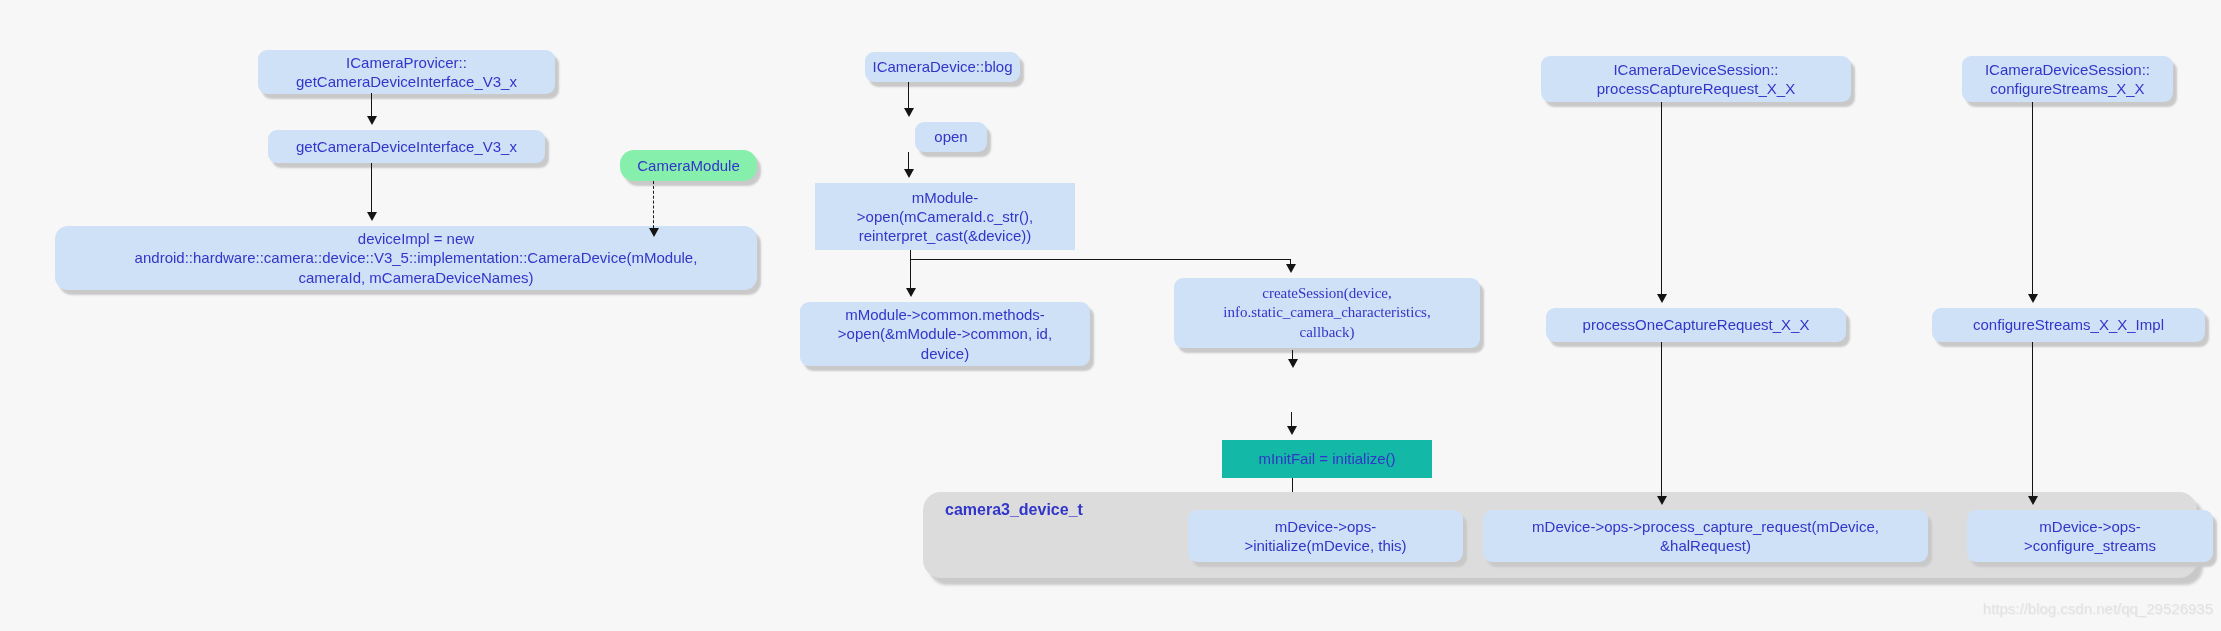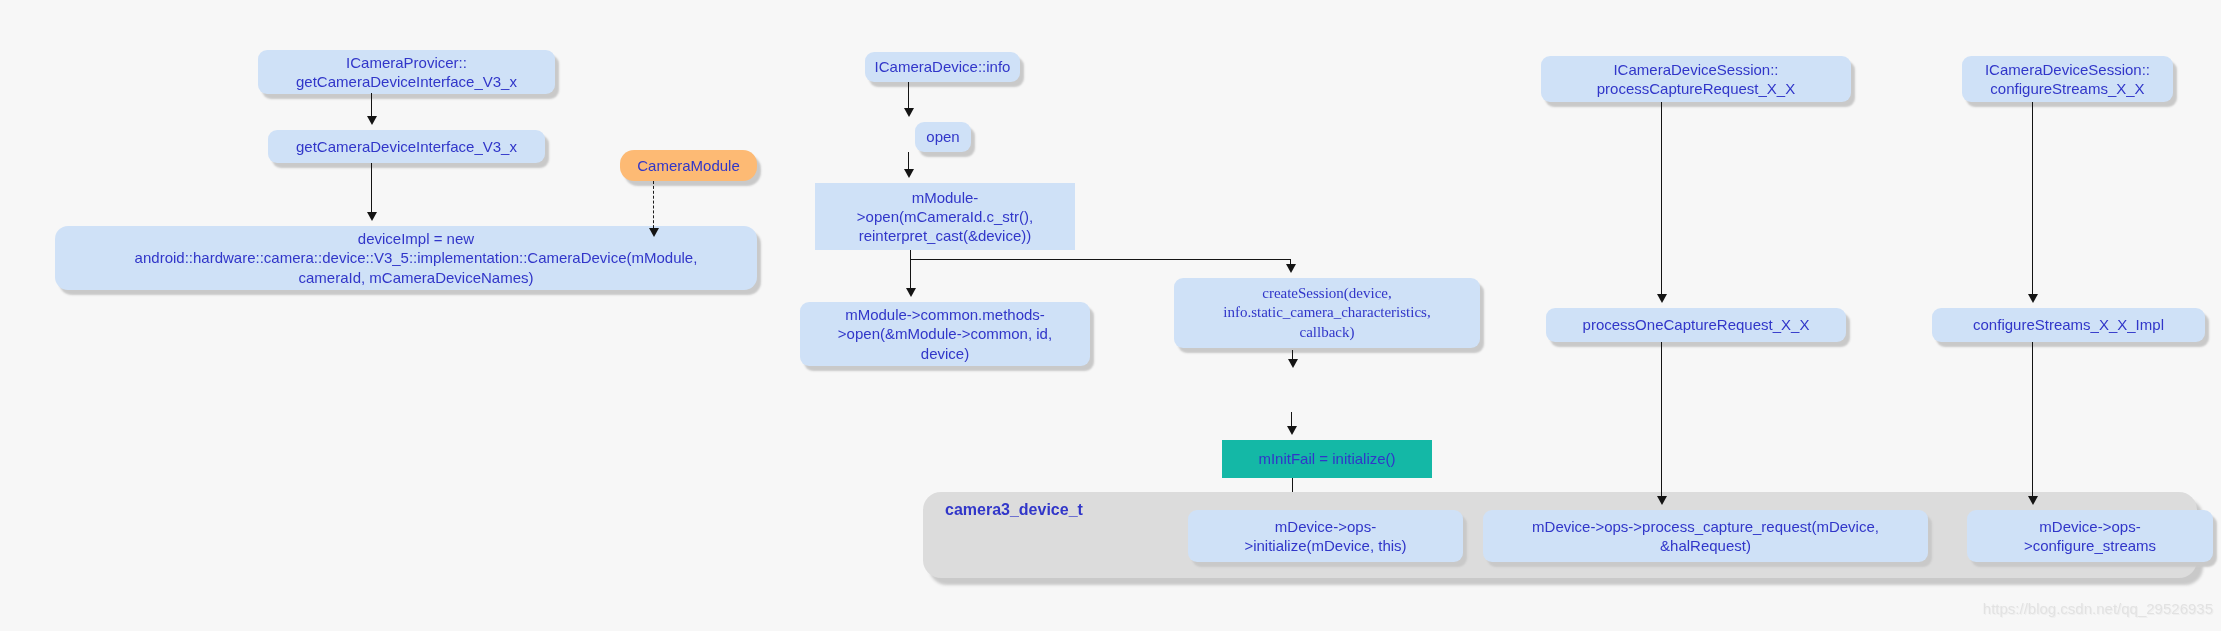--- a/index.html
+++ b/index.html
@@ -20,21 +20,21 @@
     text-align:center;
     white-space:pre-line;
     display:flex;
     align-items:center;
     justify-content:center;
     padding:2px 8px;
     margin-left:35px;
   }
   .rounded{border-radius:9px;box-shadow:4px 5px 2px #c9c9c9;}
   .flat{border-radius:0;box-shadow:none;background:#14b8a6;}
-  .module{background:#fdba74;border-radius:14px;box-shadow:4px 5px 2px #c9c9c9;}
+  .module{background:#86efac;border-radius:14px;box-shadow:4px 5px 2px #c9c9c9;}
   .container-box{
     position:absolute;
     background:#dcdcdc;
     border-radius:18px;
     box-shadow:6px 7px 3px #c9c9c9;
   }
   .container-label{
     position:absolute;
     color:#3136c9;
     font-size:16px;
@@ -70,23 +70,23 @@
   <div class="node module" style="left:585px;top:150px;width:137px;height:31px;">CameraModule</div>
 
   <div class="node rounded" style="left:20px;top:226px;width:702px;height:64px;border-radius:13px;padding-left:28px;">deviceImpl = new
 android::hardware::camera::device::V3_5::implementation::CameraDevice(mModule,
 cameraId, mCameraDeviceNames)</div>
 
   <div class="arrow" style="left:371px;top:93px;height:28px;"></div>
   <div class="arrow" style="left:371px;top:163px;height:54px;"></div>
   <div class="arrow dashed" style="left:653px;top:181px;height:52px;"></div>
 
-  <div class="node rounded" style="left:830px;top:52px;width:155px;height:30px;">ICameraDevice::info</div>
+  <div class="node rounded" style="left:830px;top:52px;width:155px;height:30px;">ICameraDevice::blog</div>
 
-  <div class="node rounded" style="left:880px;top:122px;width:56px;height:30px;">open</div>
+  <div class="node rounded" style="left:880px;top:122px;width:72px;height:30px;">open</div>
 
   <div class="node flat" style="left:780px;top:183px;width:260px;height:67px;background:#cfe1f7;">mModule-
 &gt;open(mCameraId.c_str(),
 reinterpret_cast(&amp;device))</div>
 
   <div class="arrow" style="left:908px;top:82px;height:31px;"></div>
   <div class="arrow" style="left:908px;top:152px;height:22px;"></div>
 
   <div class="seg-v" style="left:910px;top:250px;height:9px;"></div>
   <div class="seg-h" style="left:910px;top:259px;width:381px;"></div>

